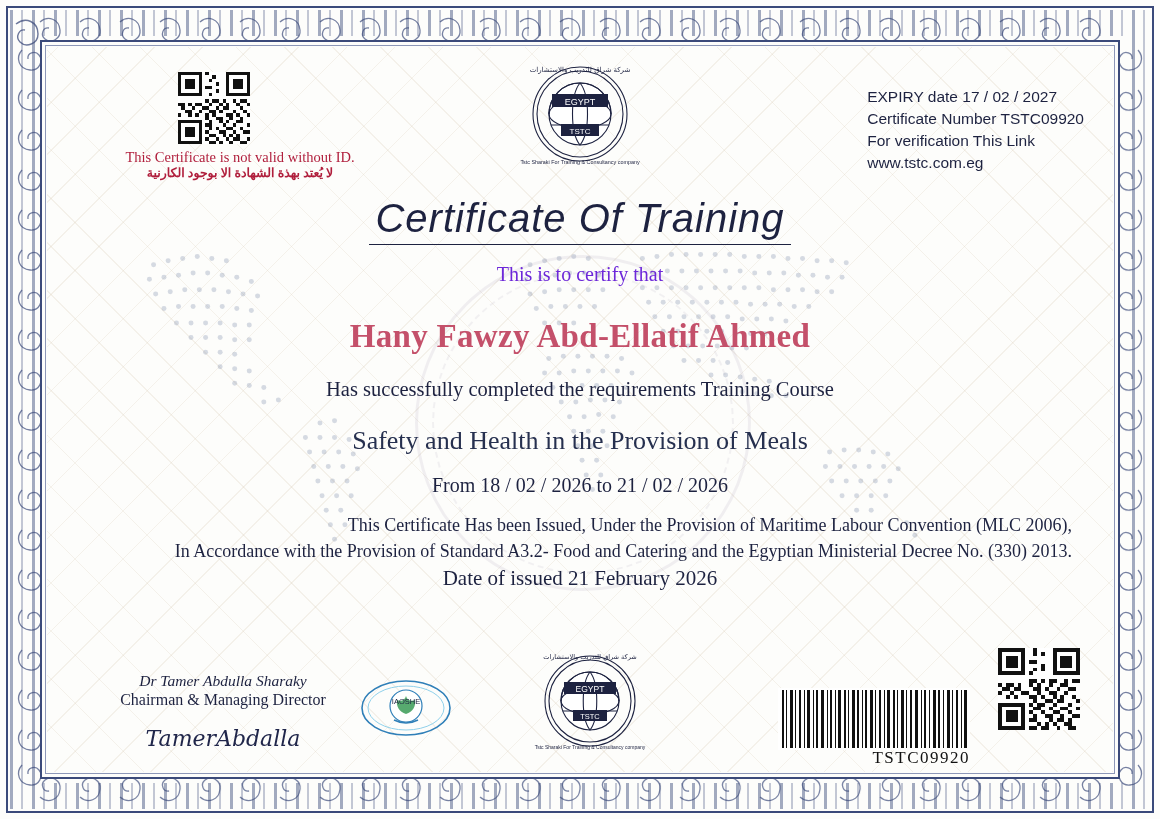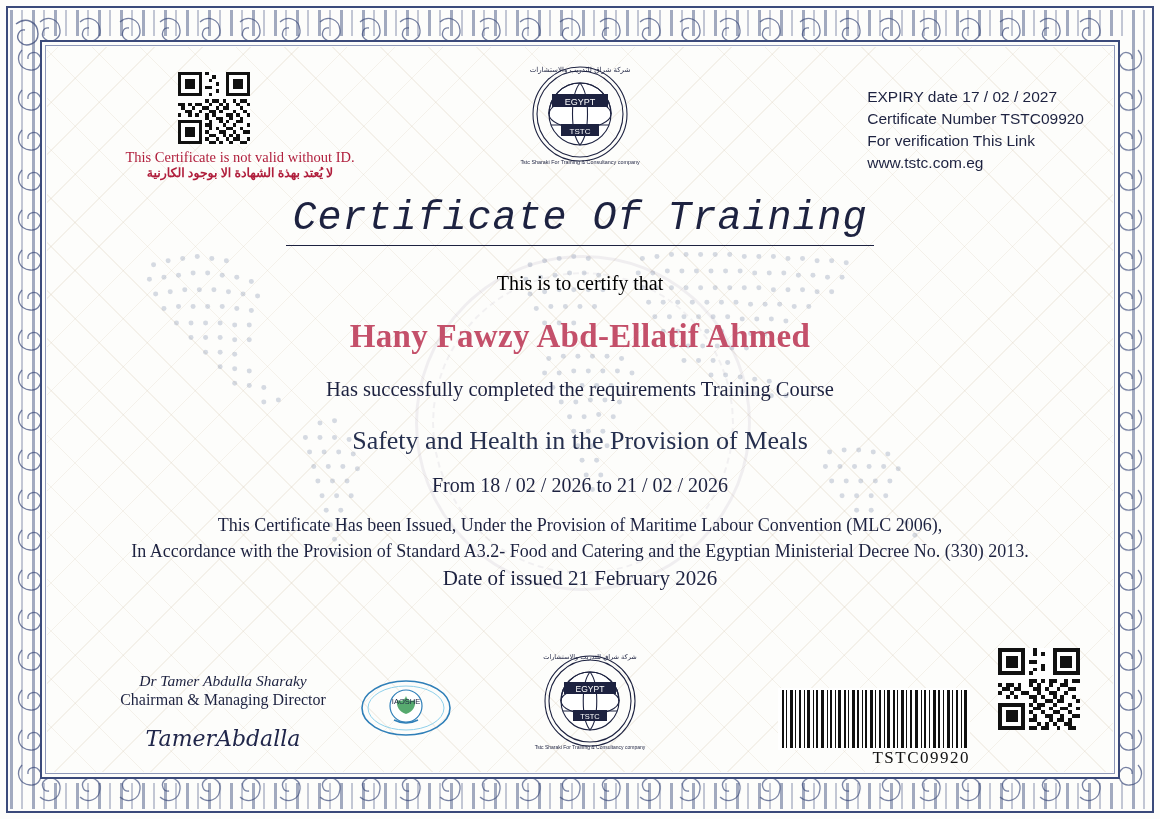--- a/index.html
+++ b/index.html
@@ -136,36 +136,36 @@
     text-align: left;
     font-family: "Liberation Sans", sans-serif;
     font-size: 15.5px;
     line-height: 1.42;
     color: #1d2240;
   }
 
   .title {
     position: absolute; top: 148px; left: 0; right: 0;
     text-align: center;
-    font-family: Liberation Mono, monospace;
+    font-family: Liberation Sans, sans-serif;
     font-style: italic;
     font-size: 40px;
     letter-spacing: 1px;
     color: #1d2240;
   }
   .title span {
     border-bottom: 1.5px solid #1d2240;
     padding: 0 6px 4px 6px;
   }
 
   .certify {
-    position: absolute; top: 224px; left: 0; right: 0;
+    position: absolute; top: 215px; left: 0; right: 0;
     text-align: center;
     font-size: 20px;
-    color: #000000;
+    color: #6d28d9;
   }
 
   .recipient {
     position: absolute; top: 270px; left: 0; right: 0;
     text-align: center;
     font-size: 33px;
     font-weight: bold;
     color: #c4506a;
     letter-spacing: .3px;
   }
@@ -186,21 +186,21 @@
 
   .dates {
     position: absolute; top: 426px; left: 0; right: 0;
     text-align: center;
     font-size: 20px;
     color: #1d2240;
   }
 
   .legal {
     position: absolute; top: 464px; left: 40px; right: 40px;
-    text-align: center;
+    text-align: right;
     font-size: 18px;
     line-height: 1.45;
     color: #1d2240;
   }
 
   .issued {
     position: absolute; top: 518px; left: 0; right: 0;
     text-align: center;
     font-size: 21px;
     color: #1d2240;

